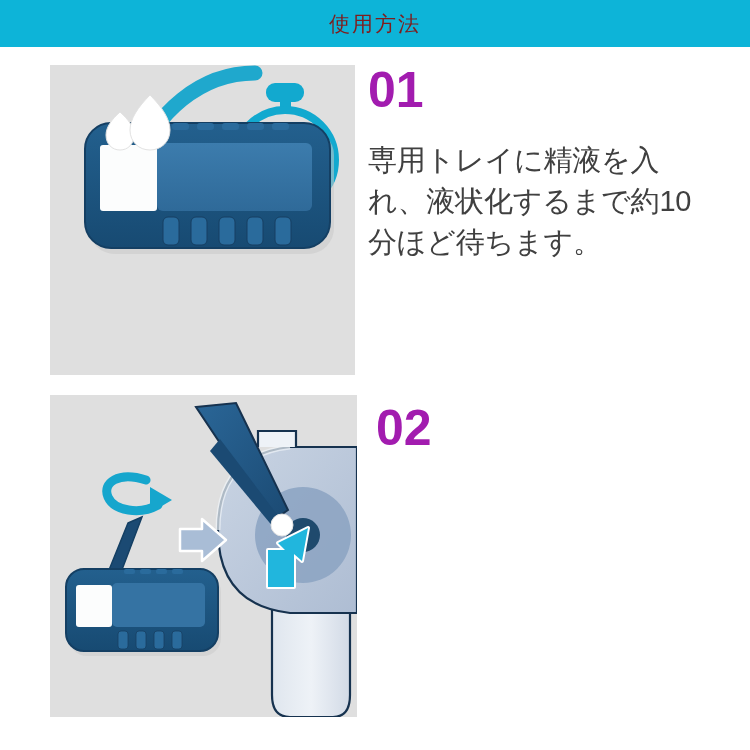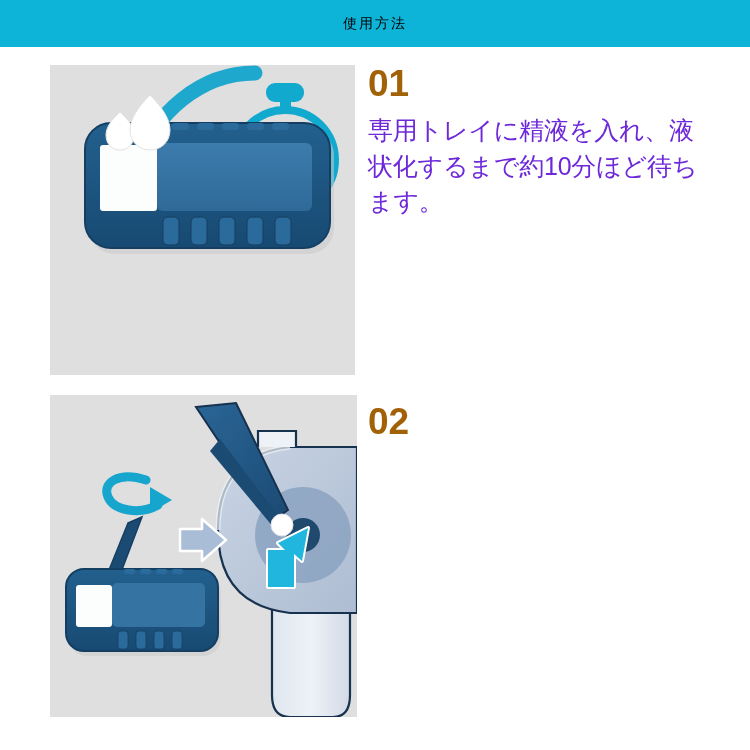--- a/index.html
+++ b/index.html
@@ -12,22 +12,22 @@
   .page { position: relative; width: 750px; height: 750px; background: #fff; }
 
   
   .header {
     position: absolute; left: 0; top: 0;
     width: 750px; height: 47px;
     background: #0db4d8;
     display: flex; align-items: center; justify-content: center;
   }
   .header-title {
-    color: #000000;
-    font-size: 14px;
+    color: #7f1d1d;
+    font-size: 21px;
     letter-spacing: 2px;
     font-weight: 400;
     line-height: 1;
     padding-bottom: 1px;
   }
 
   
   .step { position: absolute; }
   .step1 { left: 0; top: 47px; }
   .step2 { left: 0; top: 388px; }
@@ -35,33 +35,33 @@
   .panel {
     position: absolute;
     background: #dfdfdf;
     overflow: hidden;
   }
   .panel1 { left: 50px; top: 18px; width: 305px; height: 310px; }
   .panel2 { left: 50px; top: 7px; width: 307px; height: 322px; }
 
   .step-text-col { position: absolute; }
   .col1 { left: 368px; top: 18px; width: 350px; }
-  .col2 { left: 368px; top: 15px; width: 350px; }
+  .col2 { left: 376px; top: 15px; width: 350px; }
 
   .step-num {
-    color: #a16207;
-    font-size: 37px;
+    color: #a21caf;
+    font-size: 50px;
     font-weight: bold;
     line-height: 1;
     letter-spacing: 0px;
   }
   .step-body {
-    margin-top: 11px;
-    color: #6d28d9;
-    font-size: 25px;
+    margin-top: 25px;
+    color: #404040;
+    font-size: 29px;
     line-height: 1.42;
     letter-spacing: -0.2px;
     width: 332px;
   }
 
   
   .ill { position: absolute; left: 0; top: 0; width: 100%; height: 100%; }
 </style>
 </head>
 <body>

